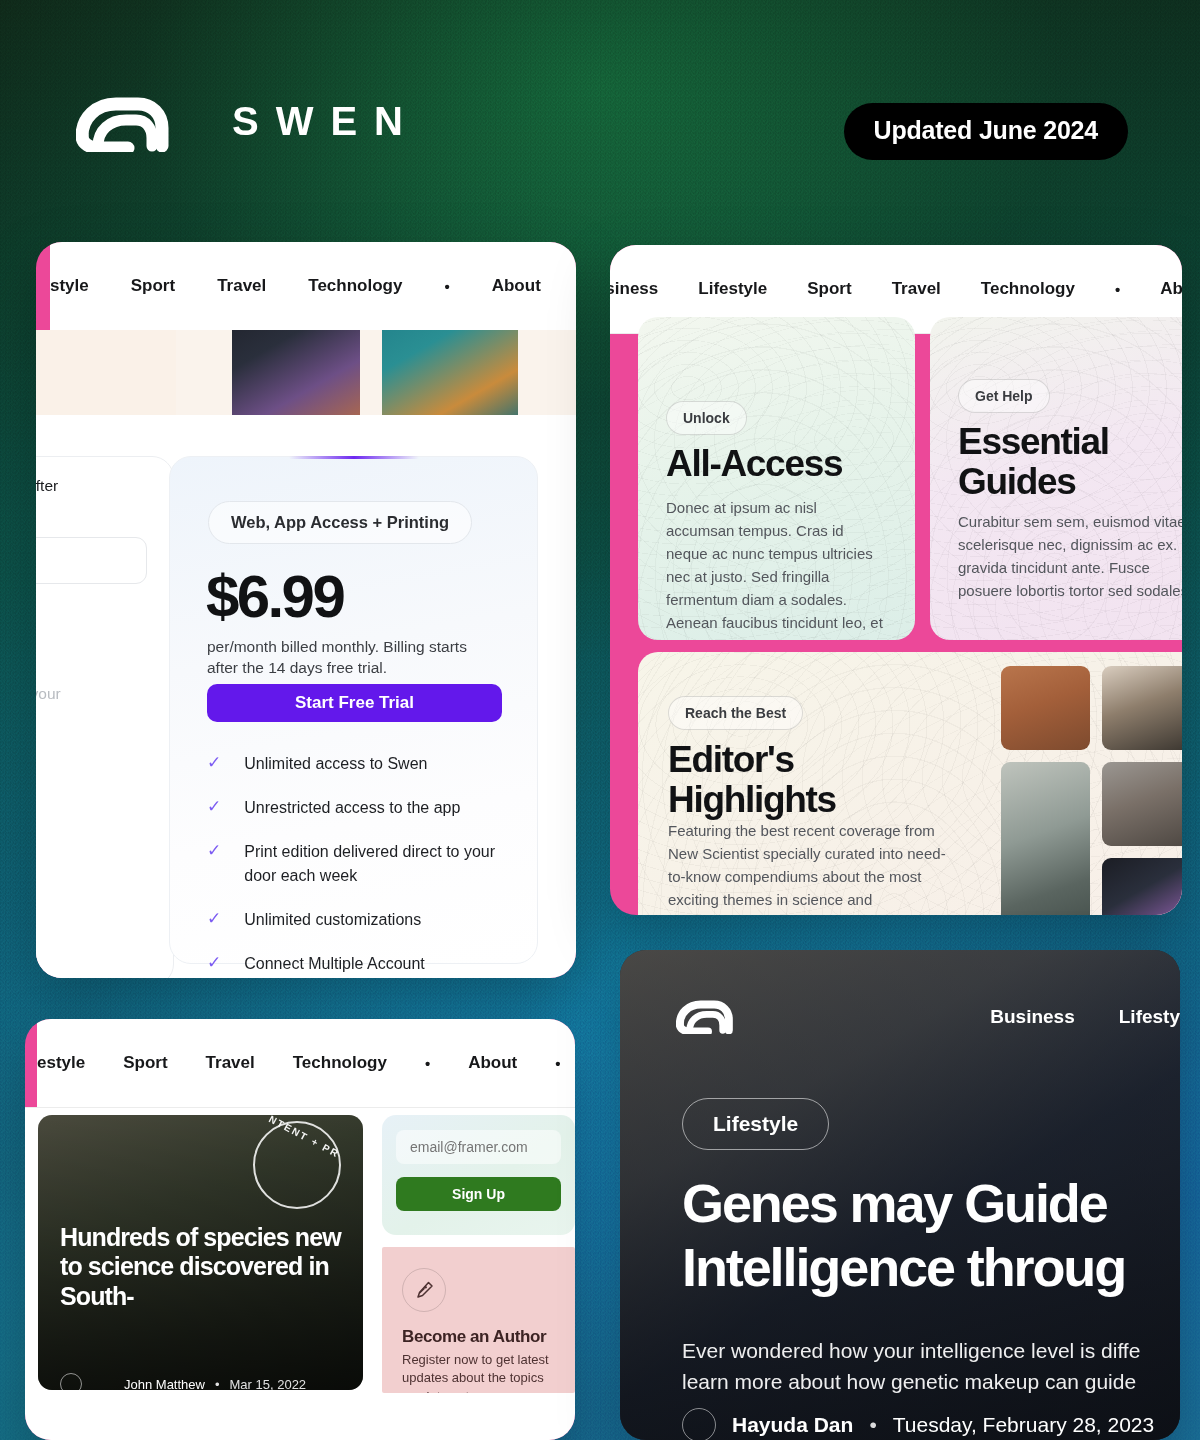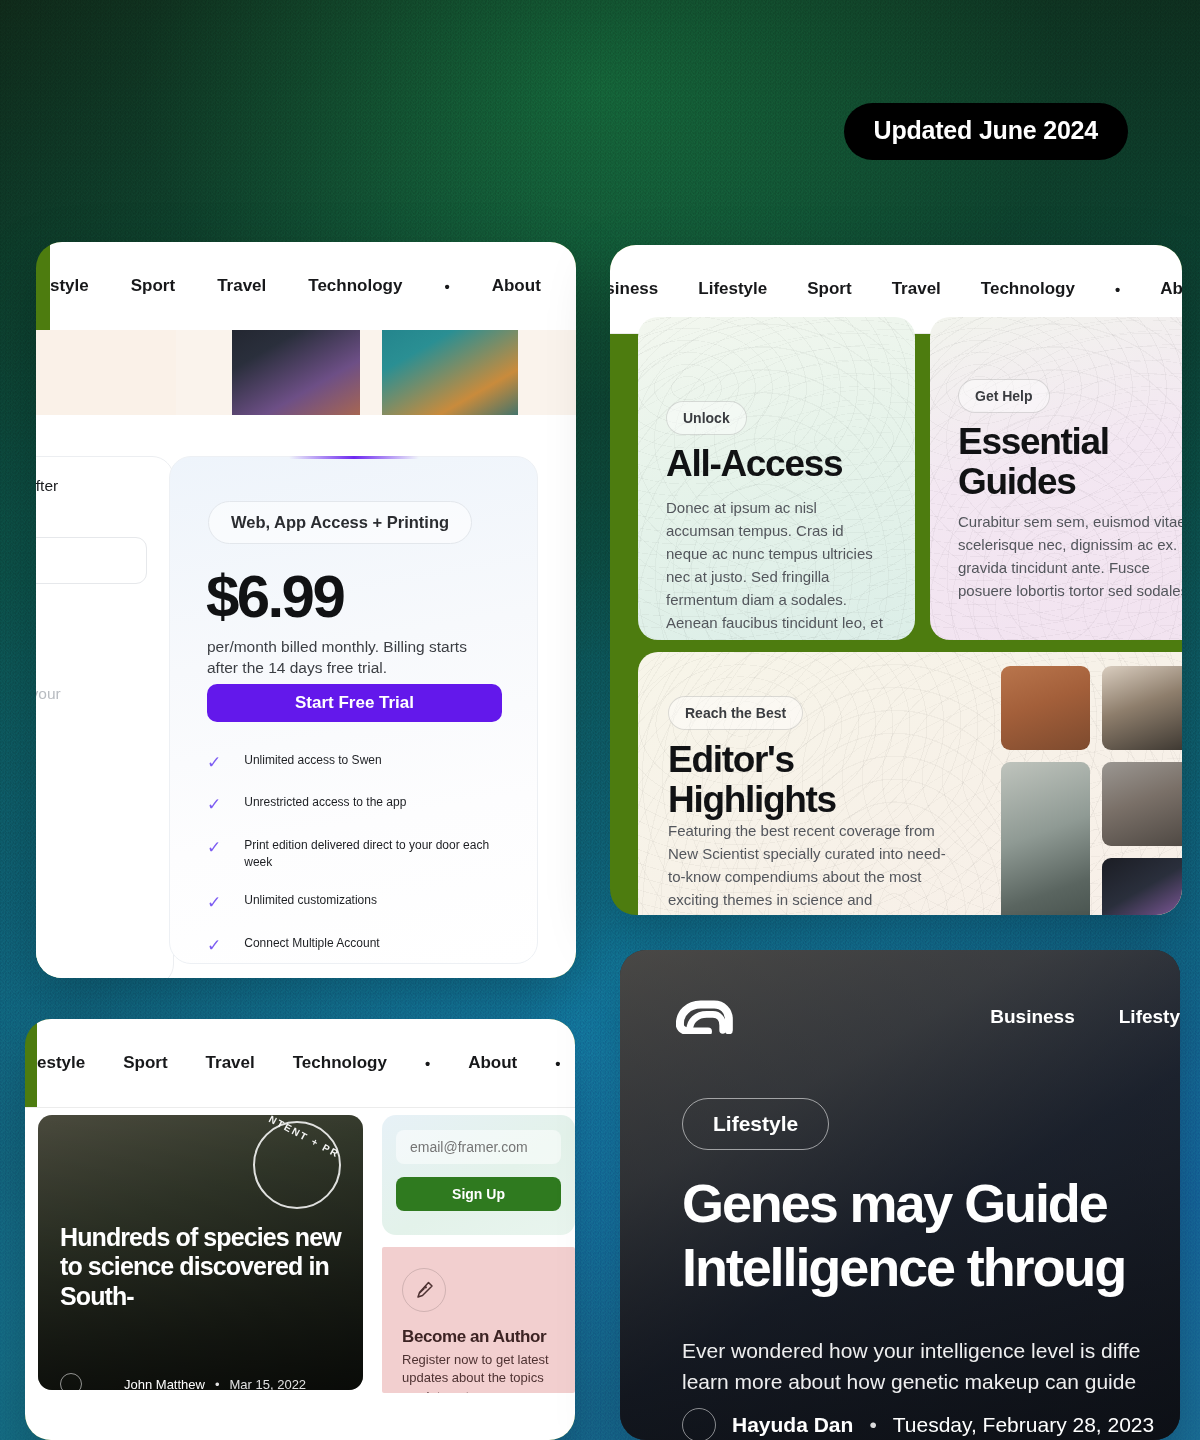--- a/index.html
+++ b/index.html
@@ -49,21 +49,21 @@
     background: #000; color: #fff;
     border-radius: 40px;
     padding: 13px 30px 15px;
     font-size: 25px; font-weight: 700; letter-spacing: -.2px;
     white-space: nowrap;
   }
 
   
   .card {
     position: absolute;
-    background: #4d7c0f;
+    background: #ec4899;
     border-radius: 26px;
     overflow: hidden;
     box-shadow: 0 24px 60px rgba(0,0,0,.28);
   }
   .navbar {
     height: 88px; background: #fff;
     display: flex; align-items: center;
     font-size: 17px; font-weight: 700; color: #17181a;
     white-space: nowrap;
   }
@@ -121,21 +121,21 @@
   }
   #trial-btn {
     position: absolute; left: 37px; top: 227px; width: 295px; height: 38px;
     background: #6318eb; border: none; border-radius: 10px;
     color: #fff; font-size: 17px; font-weight: 700;
     font-family: inherit; cursor: pointer;
   }
   #feature-list { position: absolute; left: 37px; top: 295px; width: 310px; }
   .feat { display: flex; gap: 23px; margin-bottom: 21px; align-items: flex-start; }
   .feat .tick { color: #7c5cf2; font-size: 17px; line-height: 1.25; flex: 0 0 auto; }
-  .feat .txt { font-size: 12px; line-height: 1.45; color: #1d1f23; }
+  .feat .txt { font-size: 16px; line-height: 1.45; color: #1d1f23; }
 
   
   #card-guides { left: 610px; top: 245px; width: 572px; height: 670px; }
   #card-guides .navbar { justify-content: center; gap: 40px; }
 
   .topo-card { position: absolute; border-radius: 20px; overflow: hidden; }
   .topo {
     position: absolute; inset: 0; opacity: .55;
     background-image:
       repeating-radial-gradient(ellipse 120px 85px at 18% 22%, transparent 0 16px, rgba(0,0,0,.07) 16px 17px),
@@ -288,20 +288,30 @@
   .avh { background: linear-gradient(140deg,#4a6fa8,#1d2a3c); }
 </style>
 </head>
 <body>
 
 <div id="bg"></div>
 <div id="bg-noise"></div>
 <div id="vignette"></div>
 
 <div id="header">
+  <div id="brand">
+    <span>
+      <svg class="logo-mark" viewBox="0 0 104 62" fill="none" aria-hidden="true">
+        <path d="M6 46 C6 28, 20 14, 40 14 L62 14 C76 14, 86 24, 86 38 L86 56" stroke="#fff" stroke-width="13" stroke-linecap="round" fill="none"></path>
+        <path d="M22 56 C22 40, 34 30, 50 30 L60 30 C70 30, 76 38, 76 48 L76 56" stroke="#fff" stroke-width="11" stroke-linecap="round" fill="none"></path>
+        <path d="M6 46 C6 54, 14 58, 24 58 L52 58" stroke="#fff" stroke-width="13" stroke-linecap="round" fill="none"></path>
+      </svg>
+    </span>
+    <span id="wordmark">SWEN</span>
+  </div>
   <div id="update-badge">Updated June 2024</div>
 </div>
 
 <div class="card" id="card-pricing">
   <nav class="navbar">
     <span>style</span>
     <span>Sport</span>
     <span>Travel</span>
     <span>Technology</span>
     <span class="dot">•</span>

